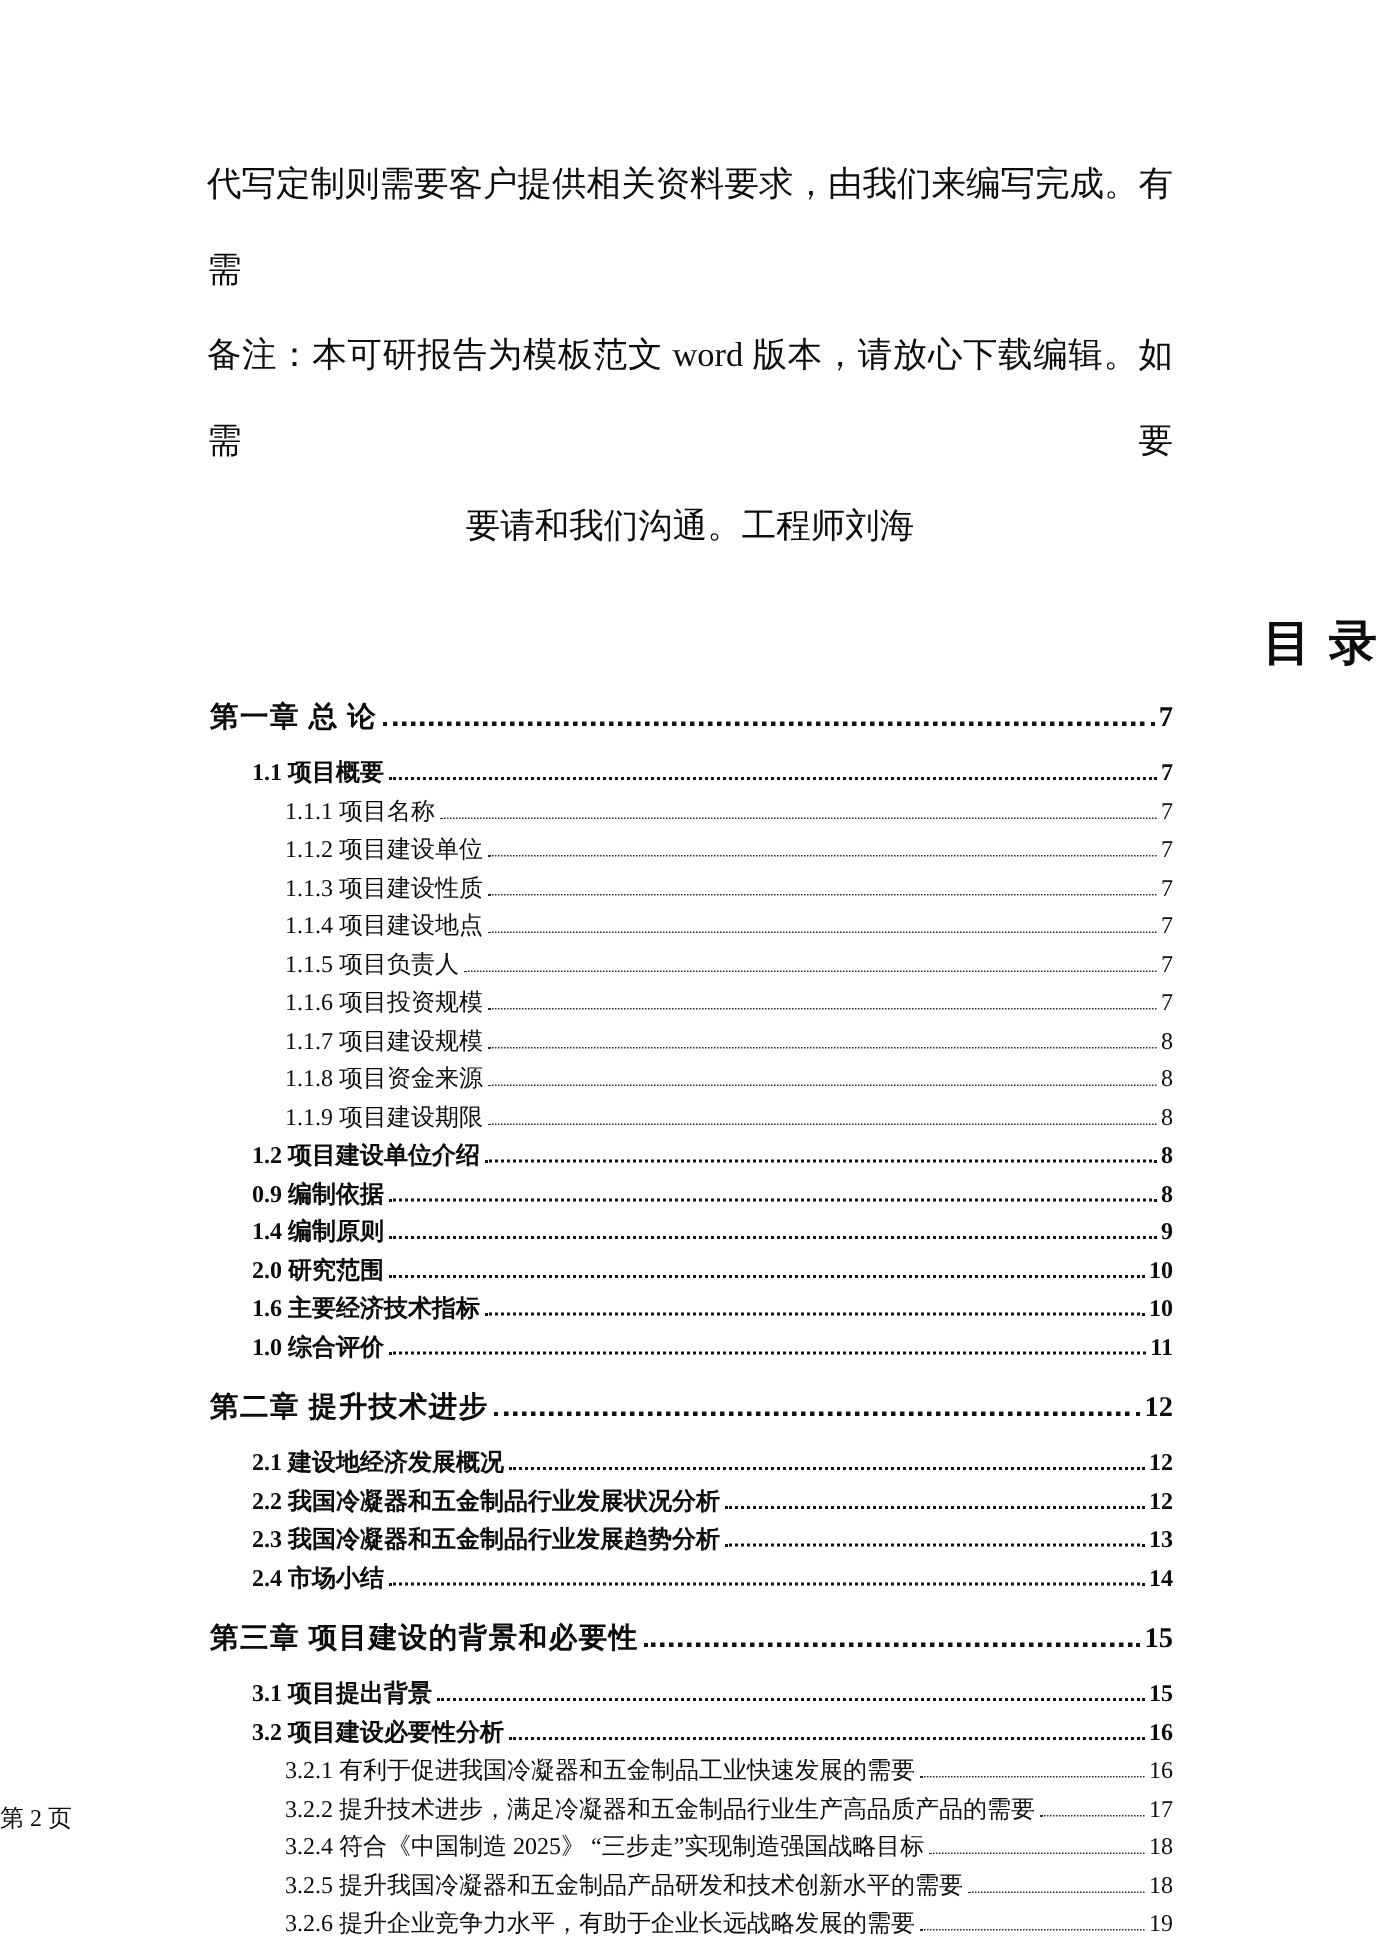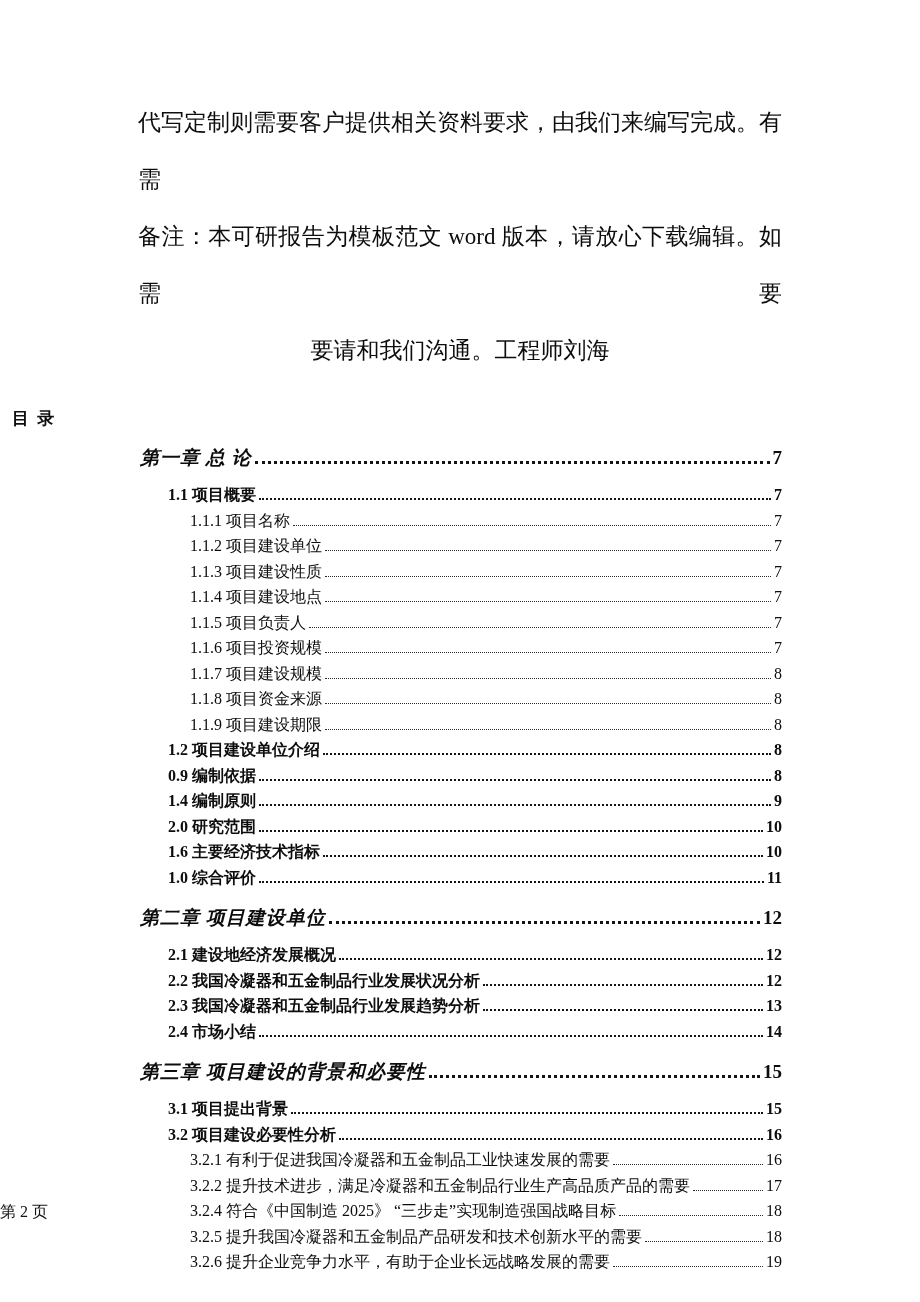--- a/index.html
+++ b/index.html
@@ -19,22 +19,22 @@
     font-size: 23px;
     line-height: 57px;
     font-weight: 500;
   }
   .note-line { text-align: justify; text-align-last: justify; }
   .note-line.last { text-align-last: center; }
 
   
   .toc-title {
     margin-top: 28px;
-    text-align: left;
-    font-size: 17px;
+    text-align: right;
+    font-size: 32px;
     font-weight: bold;
     letter-spacing: 2px;
     margin-left: 12px;
   }
 
   
   .toc-list { margin: 14px 138px 0 140px; }
   .toc-row {
     display: flex;
     align-items: baseline;
@@ -44,21 +44,21 @@
   }
   .toc-leader { flex: 1; margin: 0 3px; min-width: 20px; }
   .toc-page { flex: 0 0 auto; }
 
   .toc-row.level-1 {
     font-size: 19px;
     font-weight: bold;
     line-height: 27px;
     margin: 14px 0 11px 0;
   }
-  .toc-row.level-1 .toc-label { font-style: italic; letter-spacing: 1px; }
+  .toc-row.level-1 .toc-label { letter-spacing: 1px; }
   .toc-row.level-1 .toc-leader { border-bottom: 3px dotted #141414; margin-bottom: 5px; }
 
   .toc-row.level-2 { font-weight: bold; justify-content: center; }
   .toc-row.level-2 .toc-label { padding-left: 28px; }
   .toc-row.level-2 .toc-leader { border-bottom: 2px dotted #141414; margin-bottom: 4px; }
 
   .toc-row.level-3 { font-weight: normal; }
   .toc-row.level-3 .toc-label { padding-left: 50px; }
   .toc-row.level-3 .toc-leader { border-bottom: 1px dotted #2a2a2a; margin-bottom: 4px; }
 
@@ -163,21 +163,21 @@
       <span class="toc-label">1.6 主要经济技术指标</span>
       <span class="toc-leader"></span>
       <span class="toc-page">10</span>
     </div>
       <div class="toc-row level-2">
       <span class="toc-label">1.0 综合评价</span>
       <span class="toc-leader"></span>
       <span class="toc-page">11</span>
     </div>
       <div class="toc-row level-1">
-      <span class="toc-label">第二章 项目建设单位</span>
+      <span class="toc-label">第二章 提升技术进步</span>
       <span class="toc-leader"></span>
       <span class="toc-page">12</span>
     </div>
       <div class="toc-row level-2">
       <span class="toc-label">2.1 建设地经济发展概况</span>
       <span class="toc-leader"></span>
       <span class="toc-page">12</span>
     </div>
       <div class="toc-row level-2">
       <span class="toc-label">2.2 我国冷凝器和五金制品行业发展状况分析</span>

